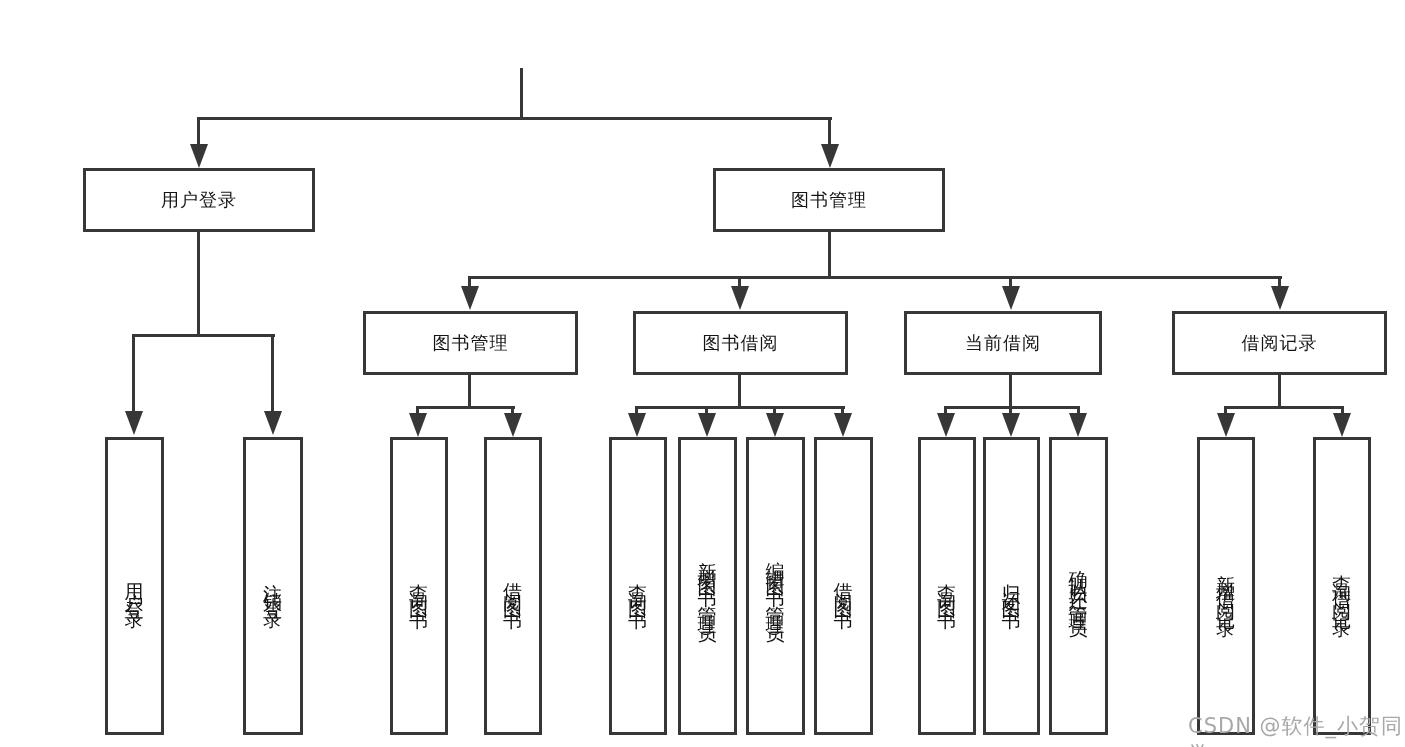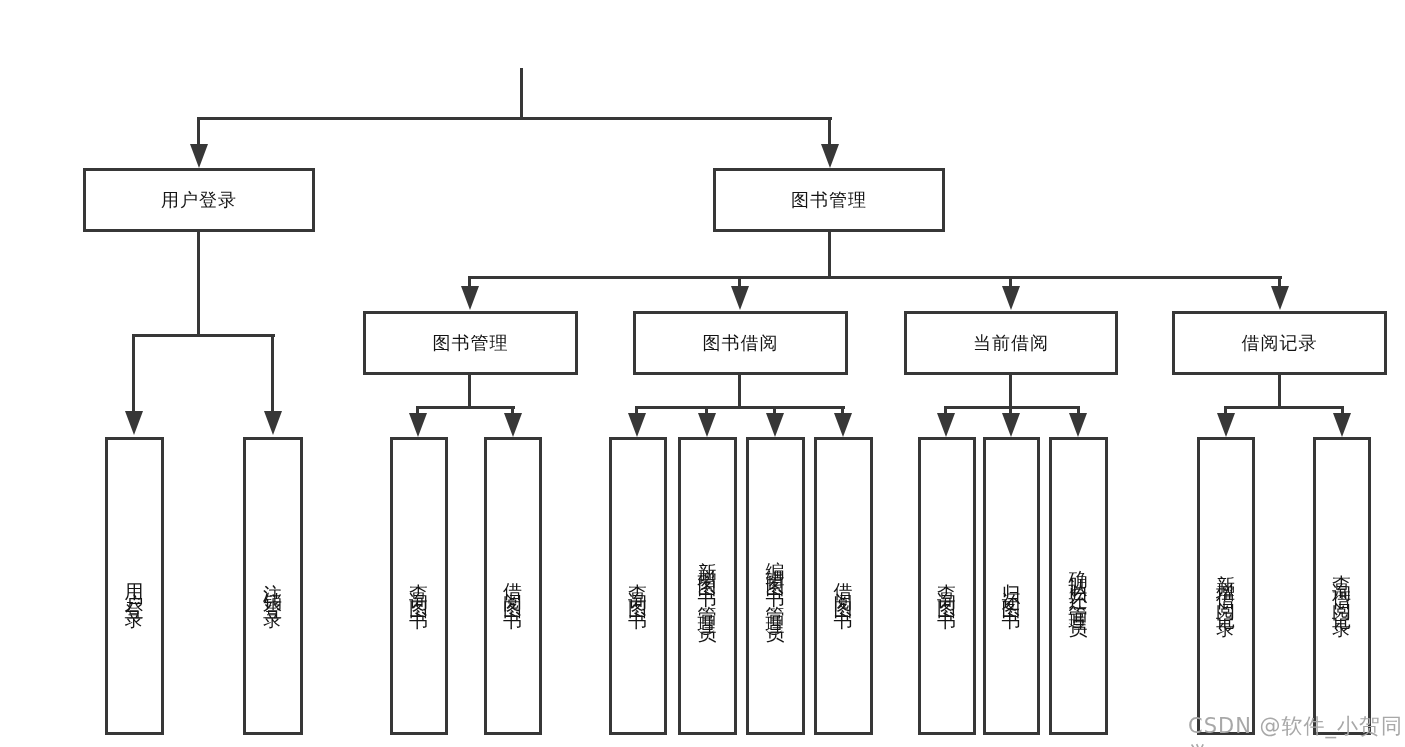--- a/index.html
+++ b/index.html
@@ -72,21 +72,21 @@
   <div class="arrow" style="left:1002px;top:286px;"></div>
   <div class="vline" style="left:1278px;top:276px;height:13px;"></div>
   <div class="arrow" style="left:1271px;top:286px;"></div>
 
   <div class="box" style="left:363px;top:311px;width:215px;height:64px;">
     <span>图书管理</span>
   </div>
   <div class="box" style="left:633px;top:311px;width:215px;height:64px;align-items:center;">
     <span>图书借阅</span>
   </div>
-  <div class="box" style="left:904px;top:311px;width:214px;height:64px;">
+  <div class="box" style="left:904px;top:311px;width:198px;height:64px;">
     <span>当前借阅</span>
   </div>
   <div class="box" style="left:1172px;top:311px;width:215px;height:64px;justify-content:center;">
     <span>借阅记录</span>
   </div>
 
   <div class="vline" style="left:468px;top:375px;height:32px;"></div>
   <div class="hline" style="left:416px;top:406px;width:99px;"></div>
   <div class="vline" style="left:416px;top:406px;height:10px;"></div>
   <div class="arrow" style="left:409px;top:413px;"></div>

